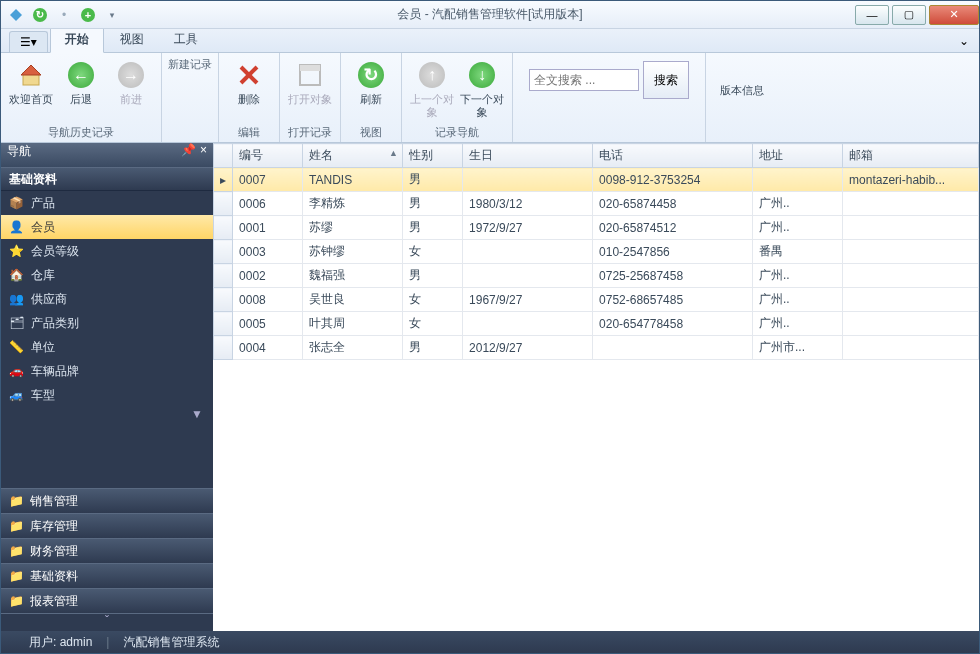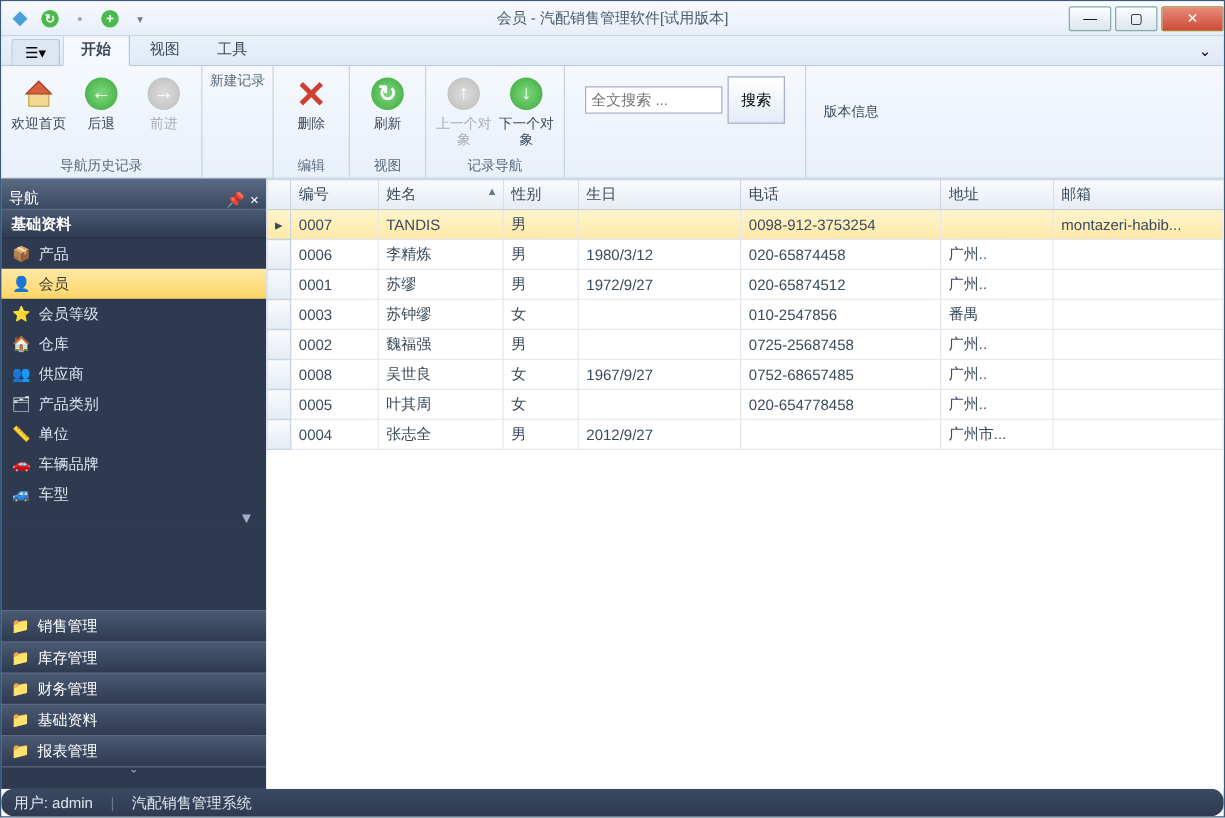--- a/index.html
+++ b/index.html
@@ -32,21 +32,21 @@
 .rbtn.disabled .lbl { color:#aab; }
 .searchgrp { display:flex; align-items:center; padding:6px 10px; gap:4px; }
 .searchgrp input { width:110px; height:22px; border:1px solid #aac; padding:0 4px; }
 .searchgrp button { height:38px; padding:0 10px; border:1px solid #aac; background:linear-gradient(#fff,#e4ecf6); cursor:pointer; }
 
 
 .mainarea { display:flex; height: calc(654px - 28px - 24px - 90px - 22px - 2px); }
 
 
 .nav { width:212px; background:#3a4a62; display:flex; flex-direction:column; color:#fff; }
-.nav .navhdr { height:24px; background:linear-gradient(#5a6a82,#3a4a62); display:flex; align-items:flex-end; padding:0 6px; font-size:12px; }
+.nav .navhdr { height:24px; background:linear-gradient(#5a6a82,#3a4a62); display:flex; align-items:flex-start; padding:0 6px; font-size:12px; }
 .nav .navhdr .pin { margin-left:auto; display:flex; gap:4px; }
 .nav .cat { height:24px; background:linear-gradient(#4a5a72,#2e3a50); display:flex; align-items:center; padding:0 8px; font-weight:bold; cursor:pointer; border-top:1px solid #5a6a82; border-bottom:1px solid #1e2a40;}
 .nav .items { background:#2e3a50; }
 .nav .item { height:24px; display:flex; align-items:center; padding:0 8px; gap:6px; cursor:pointer; color:#dde6f0; }
 .nav .item.selected { background:linear-gradient(#ffe9a8,#ffd566); color:#3a3a3a; }
 .nav .item .nico { width:16px; height:16px; display:flex; align-items:center; justify-content:center; font-size:12px;}
 .nav .scrollbtn { height:14px; background:#2e3a50; text-align:center; cursor:pointer; color:#aac; display:flex; align-items:center; justify-content:flex-end; padding-right:10px;}
 .nav .sections { }
 .nav .section { height:25px; background:linear-gradient(#4a5a72,#2e3a50); display:flex; align-items:center; padding:0 8px; gap:6px; cursor:pointer; border-top:1px solid #5a6a82;}
 .nav .section .fico { color:#e8b050; }
@@ -56,21 +56,21 @@
 .gridwrap { flex:1; background:#fff; overflow:hidden; display:flex; flex-direction:column; }
 .grid { width:100%; border-collapse:collapse; }
 .grid th { background:linear-gradient(#f8fafd,#e6ecf4); border:1px solid #c8d4e3; text-align:left; padding:3px 6px; font-weight:normal; color:#3a4a5a; position:relative; cursor:pointer; }
 .grid th .sort { position:absolute; right:4px; top:4px; font-size:9px; color:#6a7a8a;}
 .grid td { border:1px solid #e4e8ee; padding:3px 6px; color:#3a4a5a; }
 .grid .indcell { width:18px; background:linear-gradient(#f8fafd,#e6ecf4); border:1px solid #c8d4e3; text-align:center; }
 .grid tbody tr.selected td { background:linear-gradient(#fff4cc,#ffe9a8); }
 .grid tbody tr.selected .indcell { background:linear-gradient(#fff4cc,#ffe9a8); }
 
 
-.statusbar { height:22px; background:linear-gradient(#3a4a62,#2e3a50); color:#dde6f0; display:flex; align-items:center; padding:0 10px; gap:14px; font-size:11px;border-radius:10px;}
+.statusbar { height:22px; background:linear-gradient(#3a4a62,#2e3a50); color:#dde6f0; display:flex; align-items:center; padding:0 28px; gap:14px; font-size:11px;}
 .statusbar .sep { color:#6a7a8a; }
 
 
 .circle { border-radius:50%; display:inline-flex; align-items:center; justify-content:center; color:#fff; font-weight:bold;}
 </style>
 </head>
 <body>
 
 <div class="titlebar">
   <div class="qat">
@@ -144,20 +144,34 @@
               <line x1="4" y1="4" x2="20" y2="20" stroke="#d04030" stroke-width="4"></line>
               <line x1="20" y1="4" x2="4" y2="20" stroke="#d04030" stroke-width="4"></line>
             </svg>
           </span>
         <span class="lbl">删除</span>
       </div>
     </div>
     <div class="grplabel">编辑</div>
   </div>
 
+  <div class="ribgroup">
+    <div class="btns">
+      <div class="rbtn disabled">
+        <span class="ico">
+            <svg width="26" height="26">
+              <rect x="3" y="3" width="20" height="20" fill="none" stroke="#bbb" stroke-width="2"></rect>
+              <rect x="3" y="3" width="20" height="6" fill="#ddd"></rect>
+            </svg>
+          </span>
+        <span class="lbl">打开对象</span>
+      </div>
+    </div>
+    <div class="grplabel">打开记录</div>
+  </div>
 
   <div class="ribgroup">
     <div class="btns">
       <div class="rbtn">
         <span class="ico">
             <span class="circle" style="width:26px;height:26px;background:radial-gradient(#7ed87e,#3aa83a);font-size:18px;">↻</span>
           </span>
         <span class="lbl">刷新</span>
       </div>
     </div>

